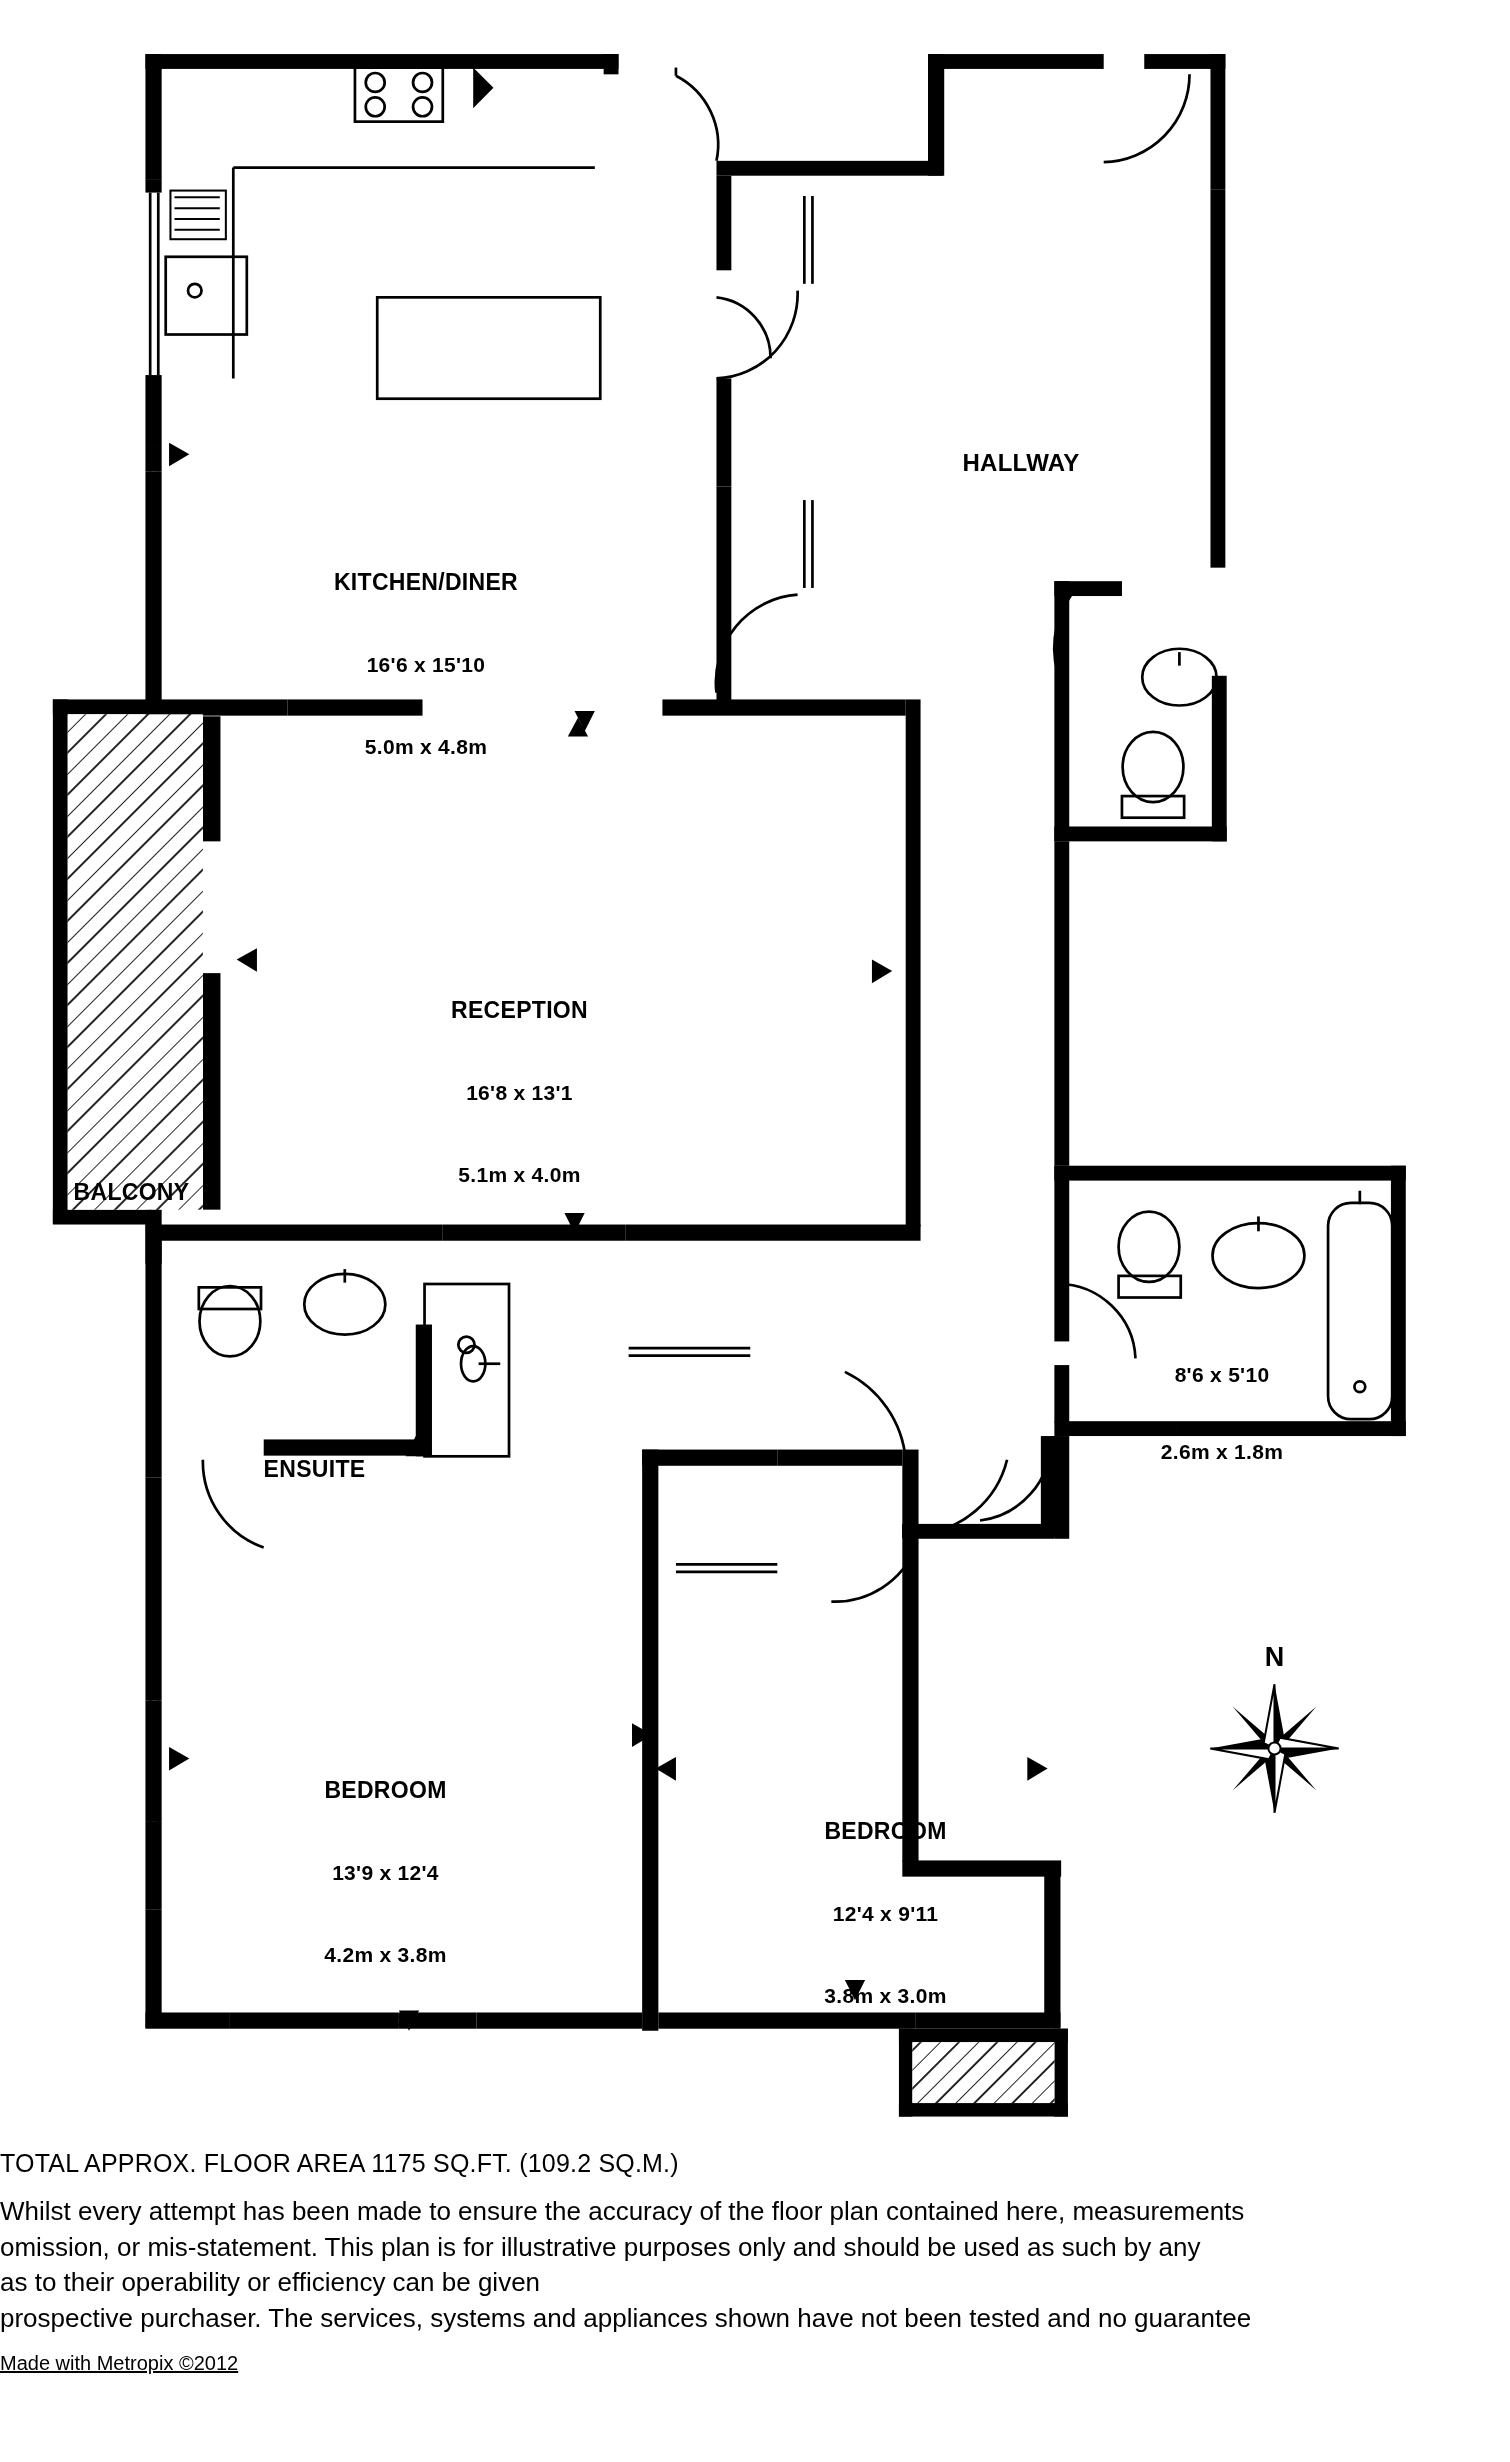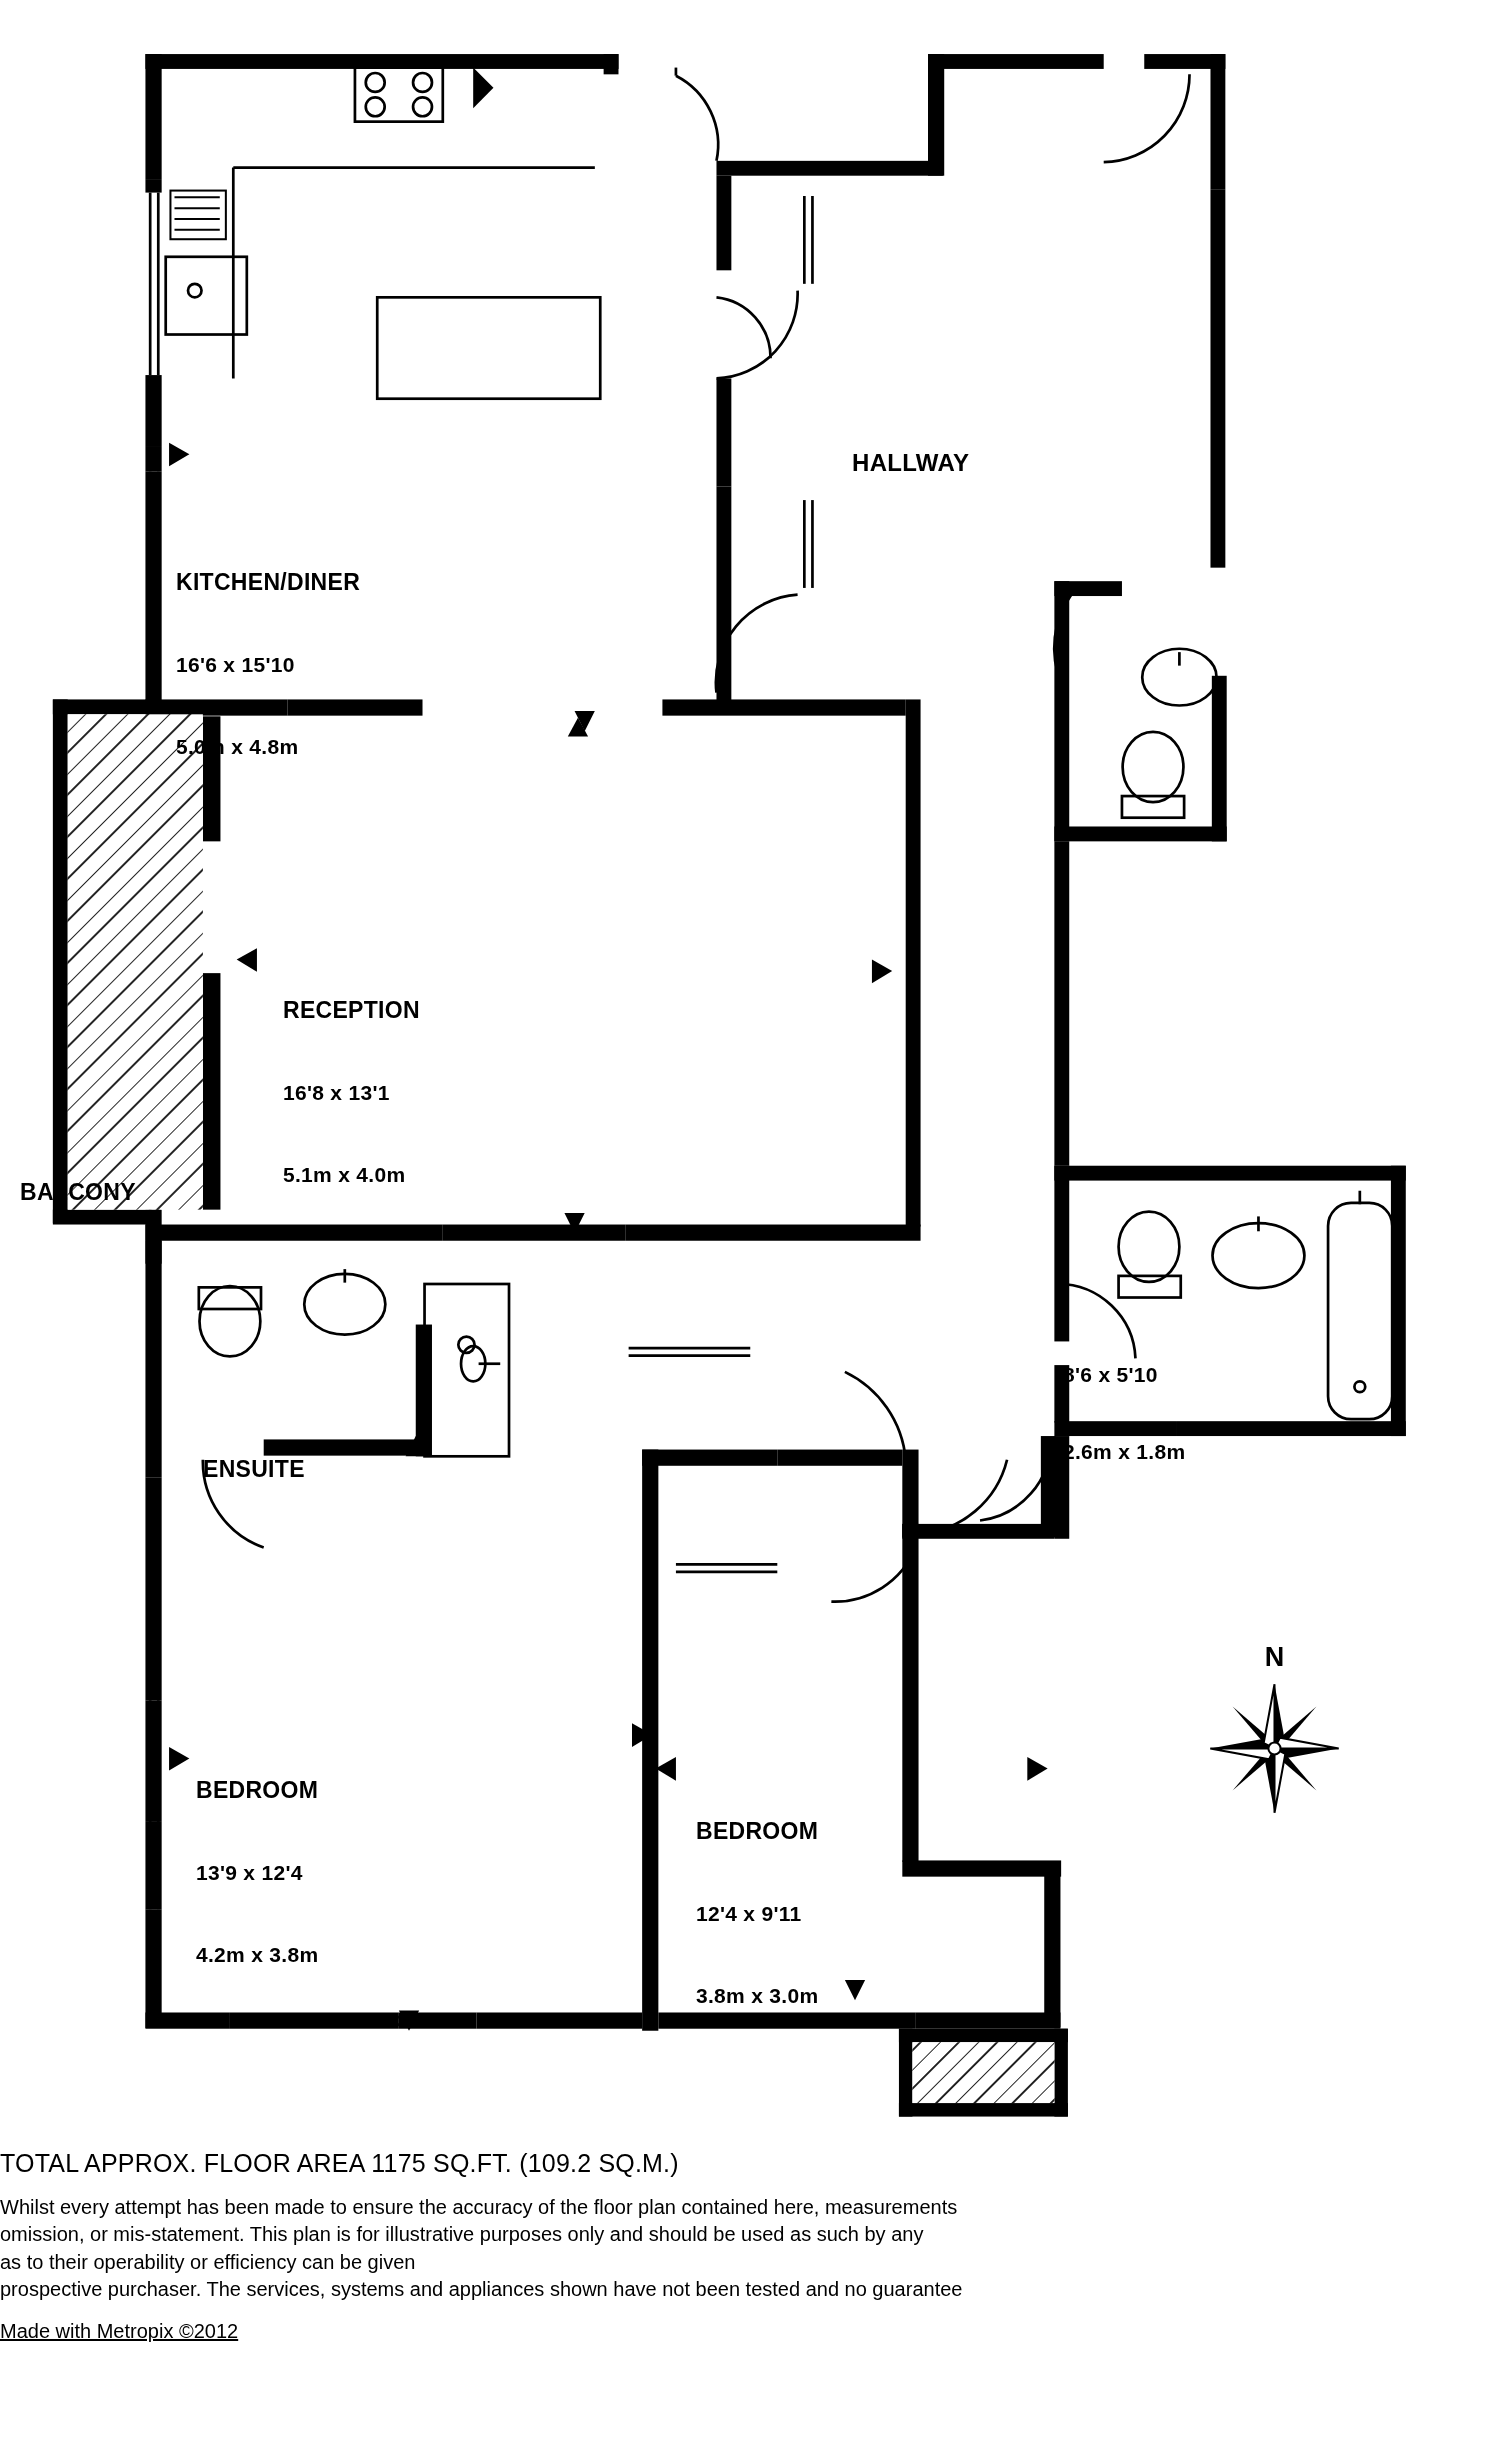--- a/index.html
+++ b/index.html
@@ -16,20 +16,21 @@
     overflow: hidden;
   }
   #plan {
     position: absolute;
     left: 0; top: 0;
     width: 1510px;
     height: 2149px;
   }
   .label {
     position: absolute;
+    text-align: center;
     font-weight: bold;
     letter-spacing: 0.3px;
     line-height: 1.22;
     white-space: pre;
   }
   .label .ln { display: block; }
   .rm-name { font-size: 23px; }
   .rm-dim  { font-size: 21px; }
   .big { font-size: 24px; }
 
@@ -41,21 +42,21 @@
     width: 1256px;
     text-align: left;
   }
   #footer .total {
     font-size: 25px;
     letter-spacing: 0.2px;
     margin-bottom: 9.5px;
     font-weight: normal;
   }
   #footer .disclaimer {
-    font-size: 20px;
+    font-size: 26px;
     line-height: 1.37;
     max-width: 1284px;
     margin: 16px auto;
   }
   #footer .madewith {
     font-size: 20px;
     margin-top: 1.4px;
     text-decoration: underline;
   }
 

